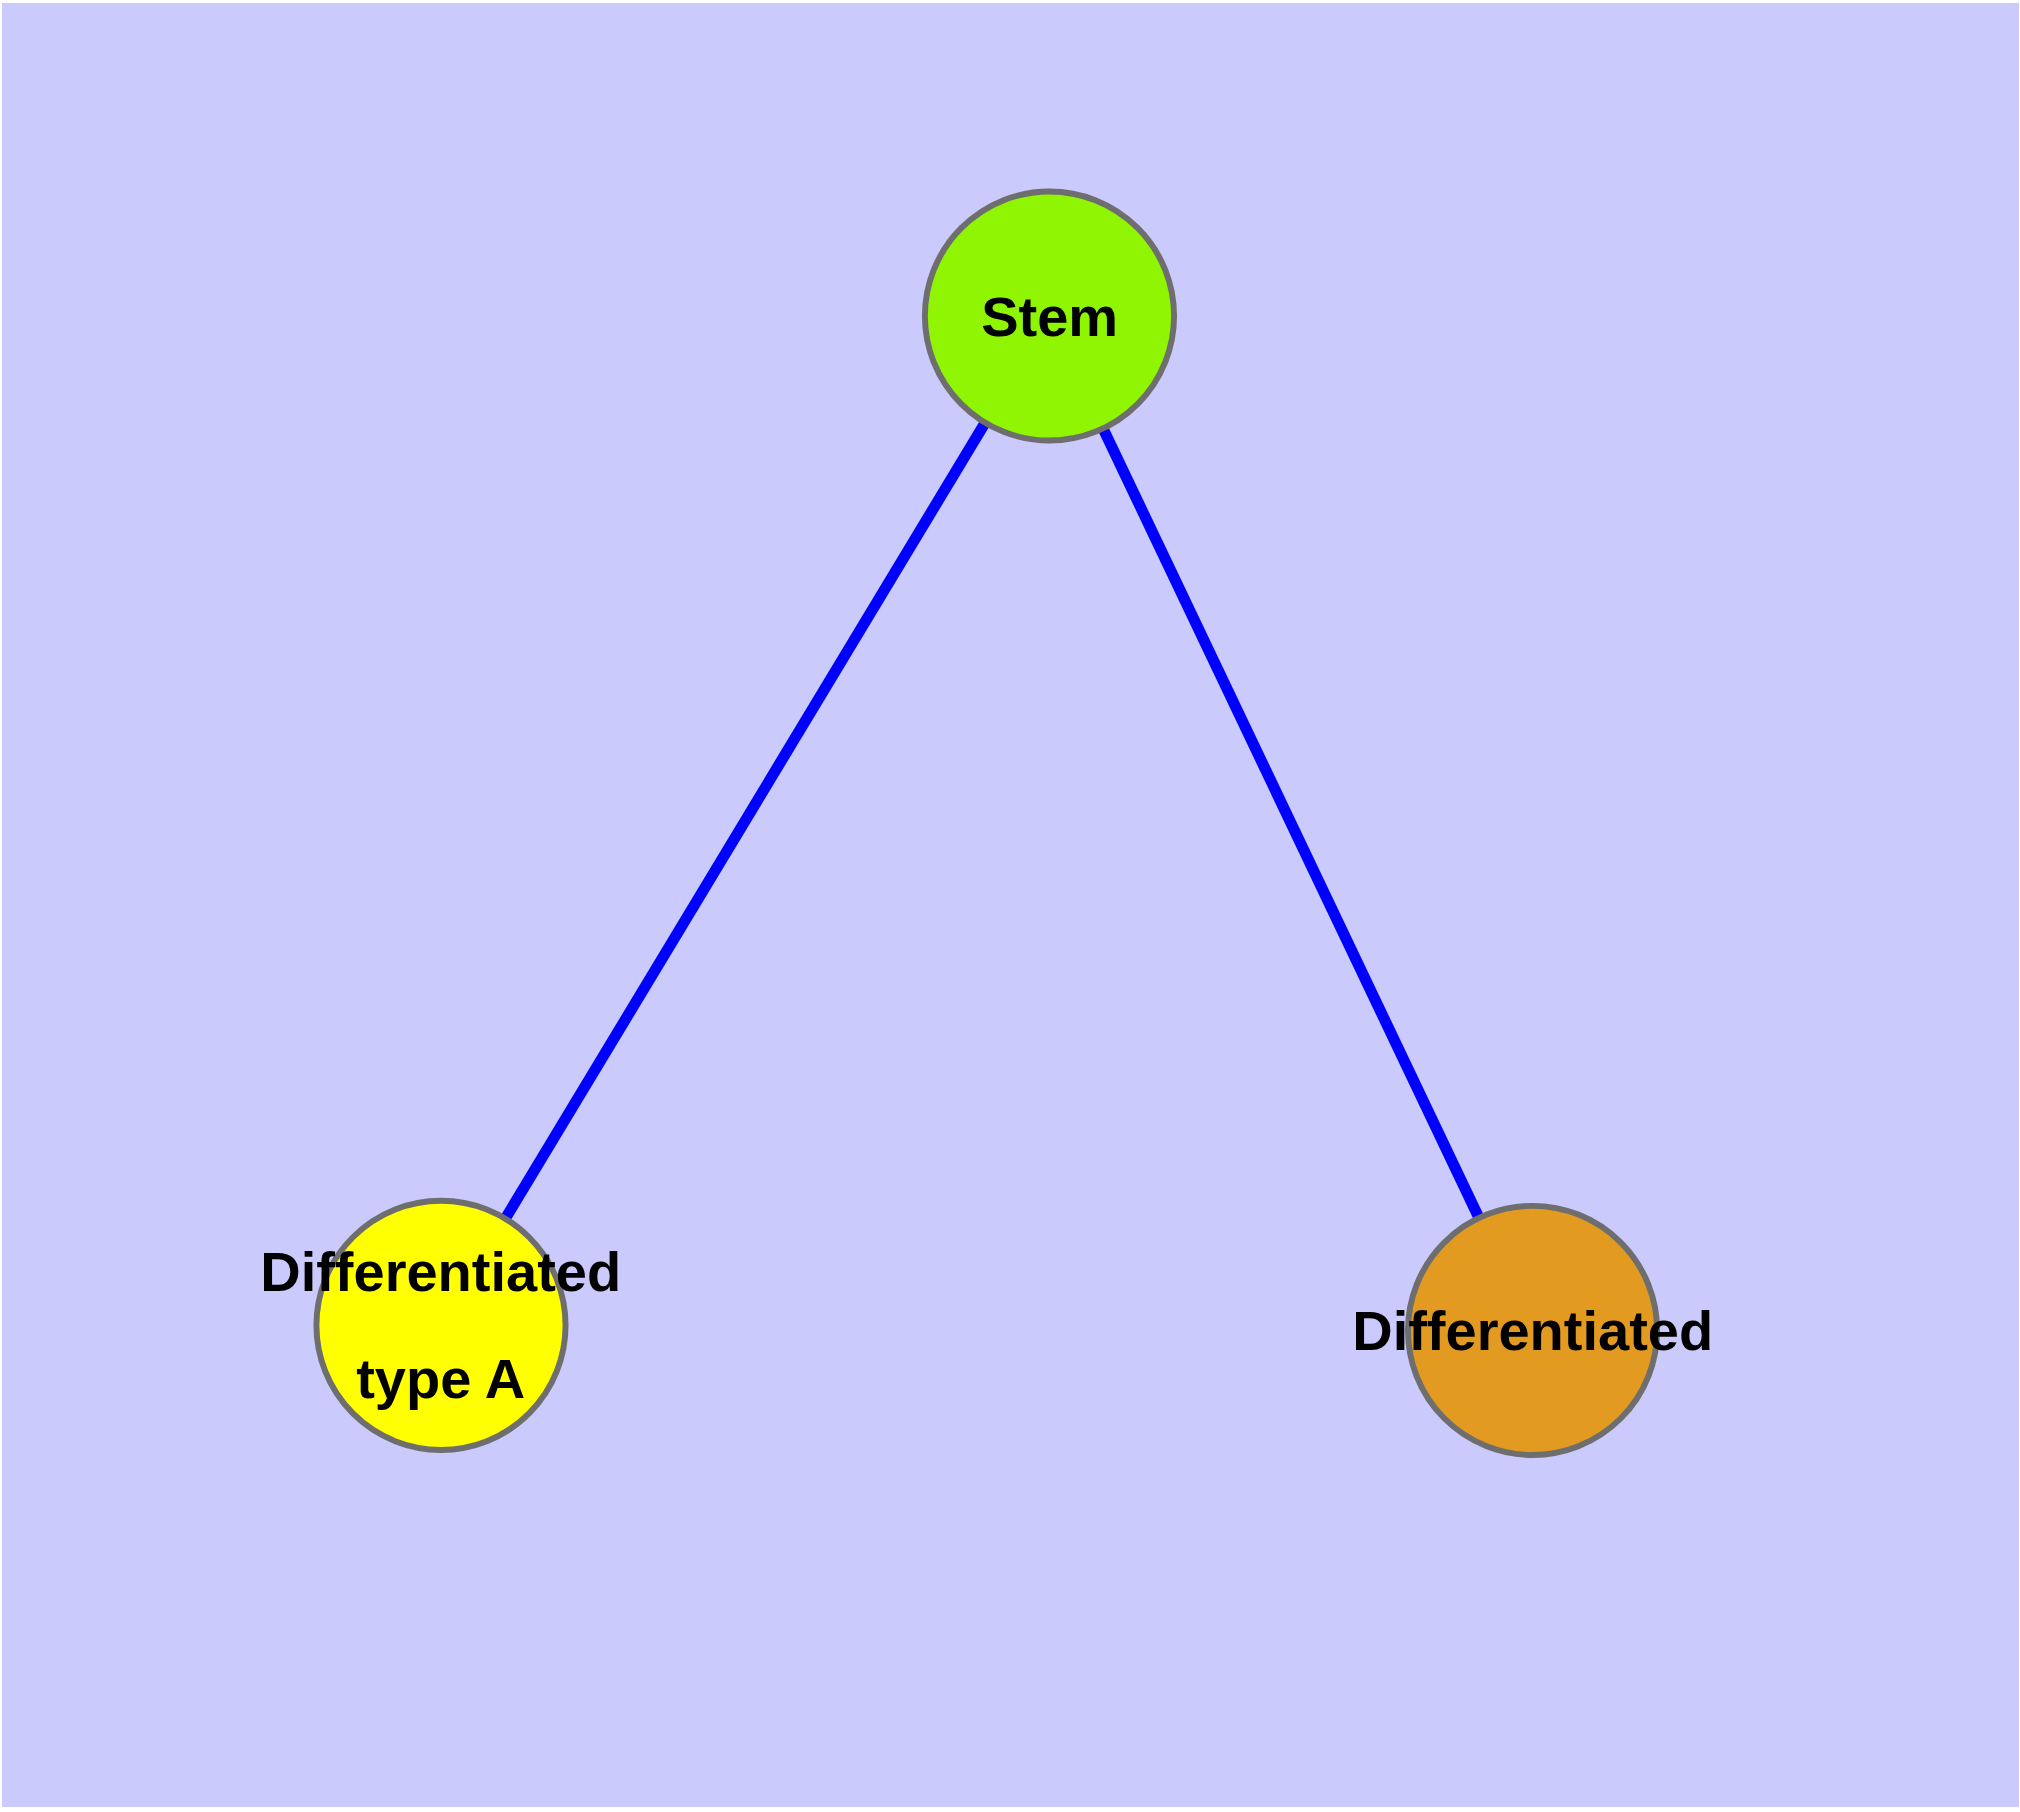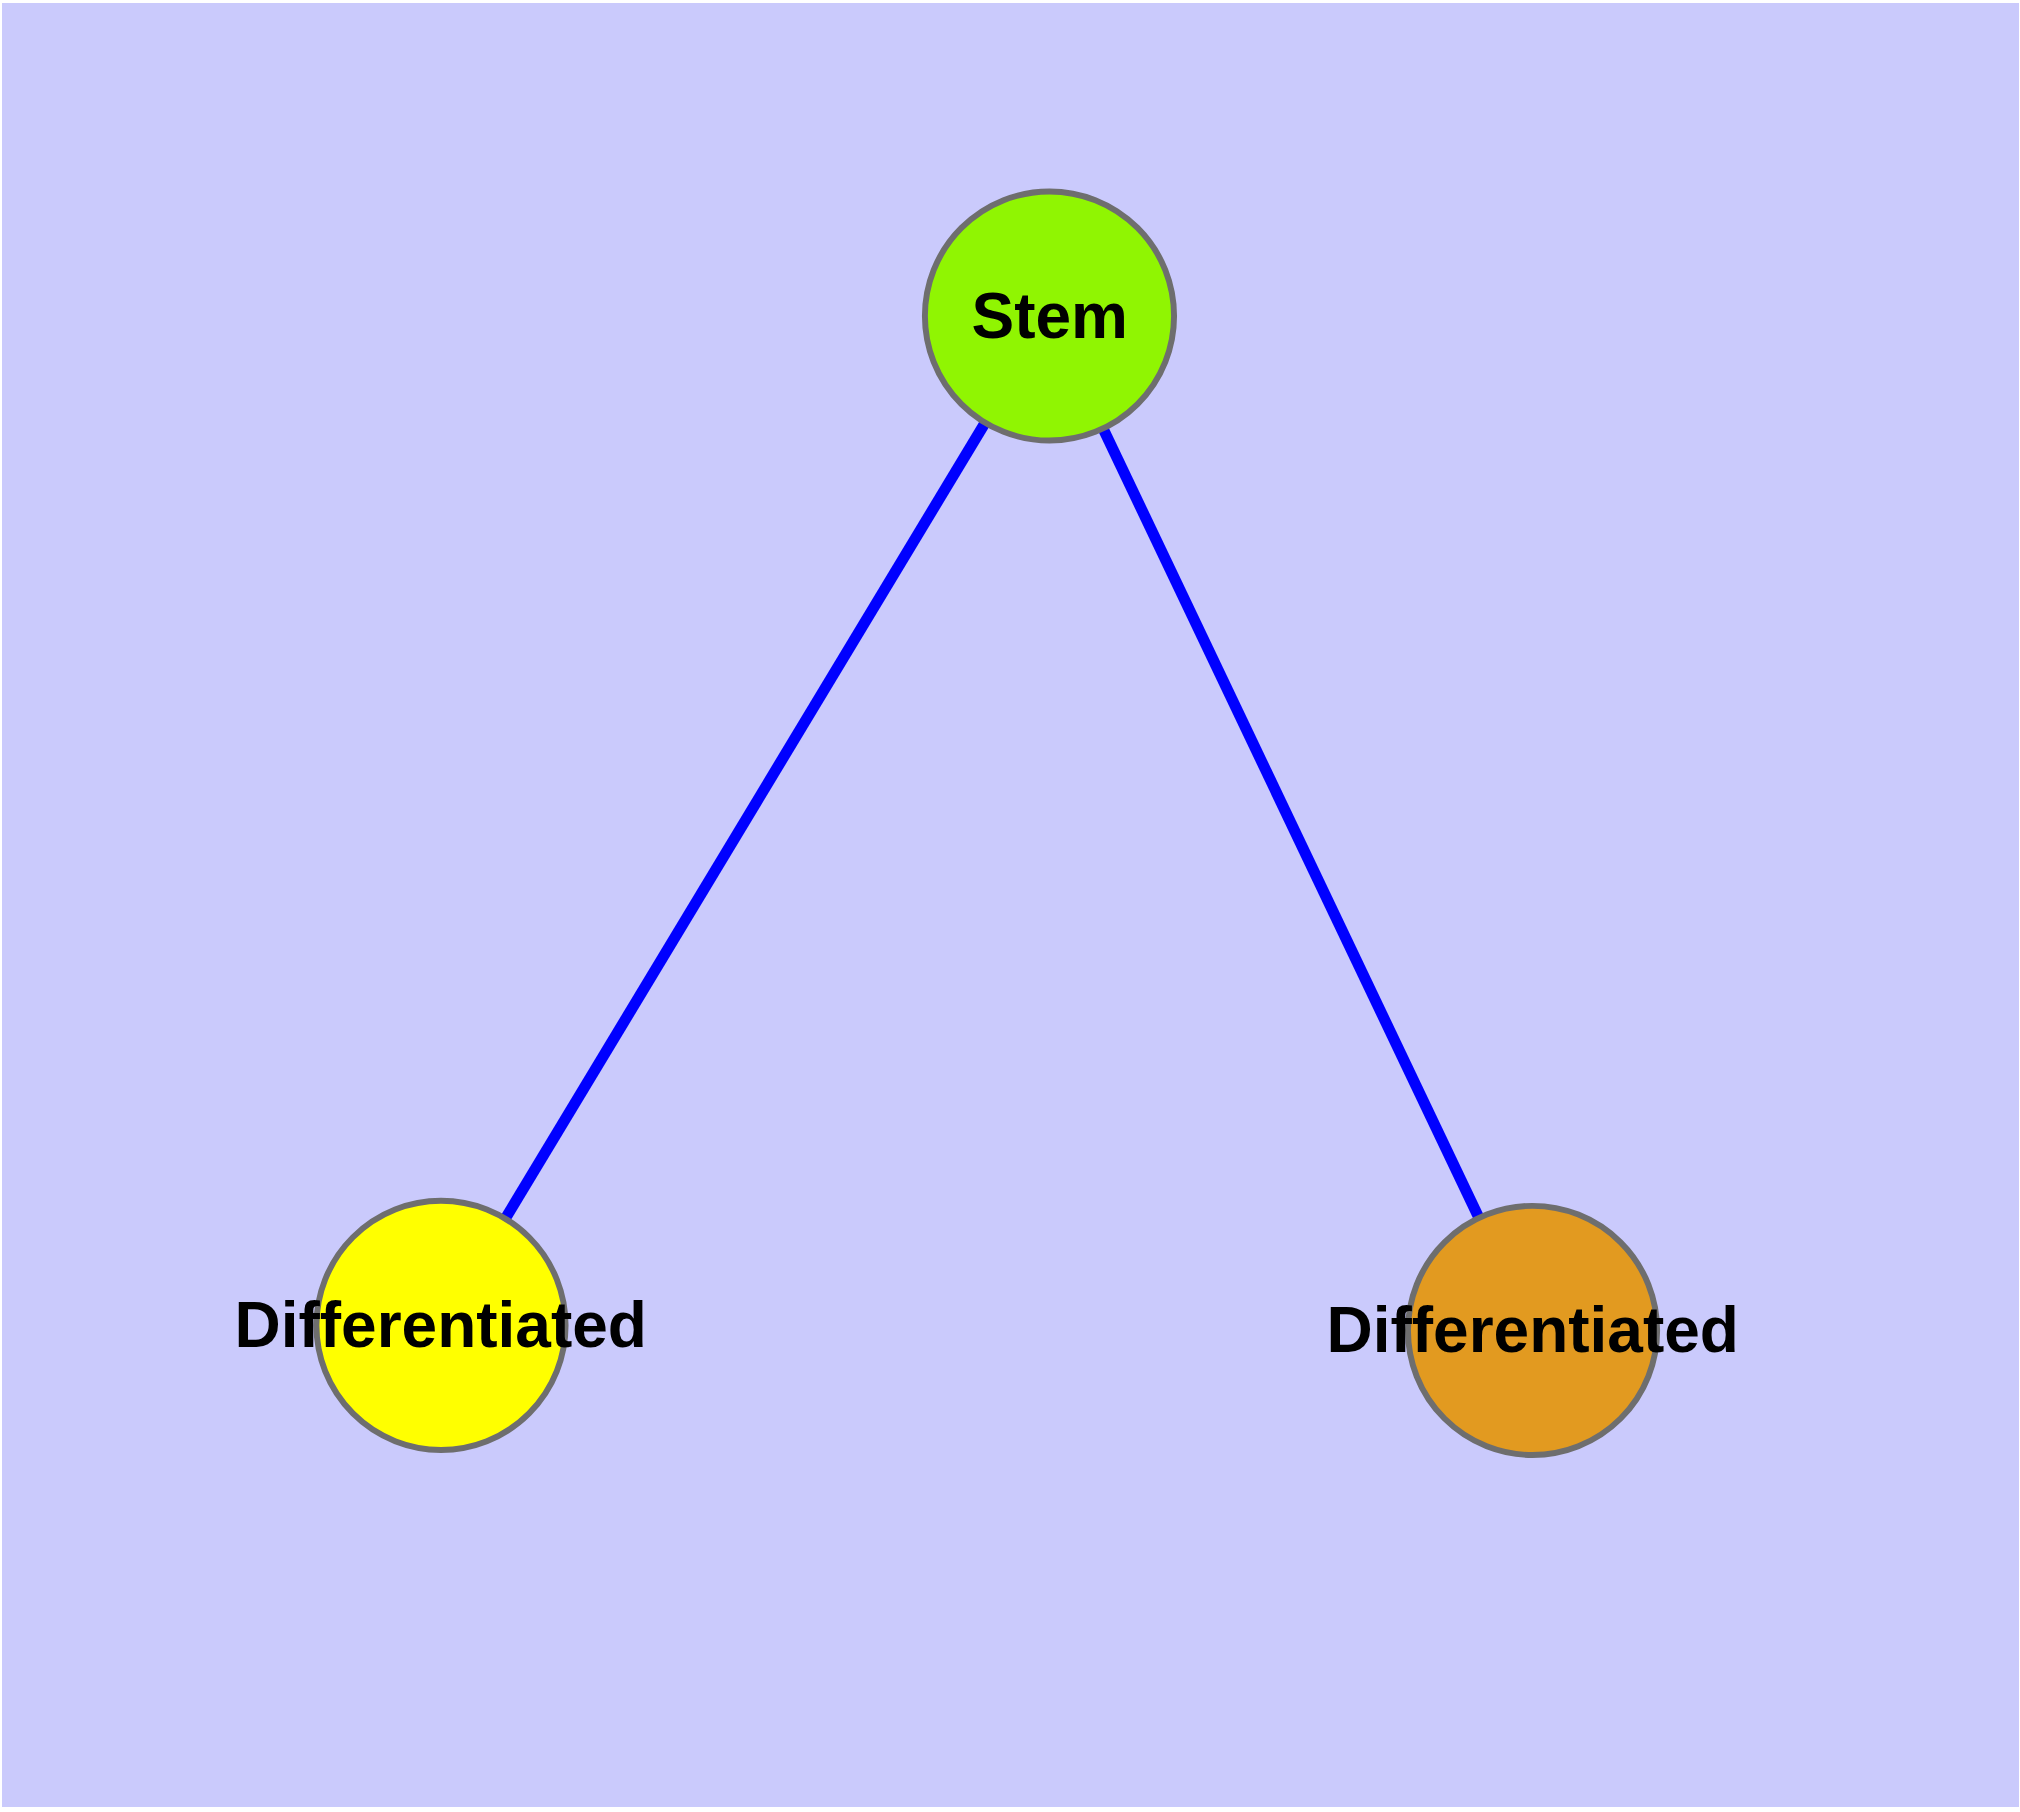--- a/index.html
+++ b/index.html
@@ -29,21 +29,21 @@
     position: absolute;
     left: 0;
     top: 0;
     display: block;
   }
   .node-label {
     position: absolute;
     transform: translate(-50%, -50%);
     text-align: center;
     font-weight: 700;
-    font-size: 64px;
+    font-size: 56px;
     line-height: 107px;
     white-space: nowrap;
     letter-spacing: 0px;
   }
 </style>
 </head>
 <body>
 
 <div class="page">
   <div class="canvas" id="diagram-canvas" style="background: rgb(202, 202, 252);">
@@ -52,19 +52,20 @@
         <line x1="1236" y1="369" x2="1806" y2="1566" stroke="#0000ff" stroke-width="13"></line>
         <circle cx="1236" cy="369" r="147" fill="#90f502" stroke="#6e6e6e" stroke-width="7"></circle>
         <circle cx="518" cy="1560" r="147" fill="#ffff00" stroke="#6e6e6e" stroke-width="7"></circle>
         <circle cx="1806" cy="1566" r="147" fill="#e29a20" stroke="#6e6e6e" stroke-width="7"></circle>
       </svg>
       <div class="node-label" style="left: 1048px; top: 313px; color: rgb(0, 0, 0);">
         <div>Stem</div>
       </div>
       <div class="node-label" style="left: 439px; top: 1322px; color: rgb(0, 0, 0);">
         <div>Differentiated</div>
+        <div>type A</div>
       </div>
       <div class="node-label" style="left: 1531px; top: 1327px; color: rgb(0, 0, 0);">
         <div>Differentiated</div>
       </div>
     </div>
 </div>
 
 
 </body></html>

